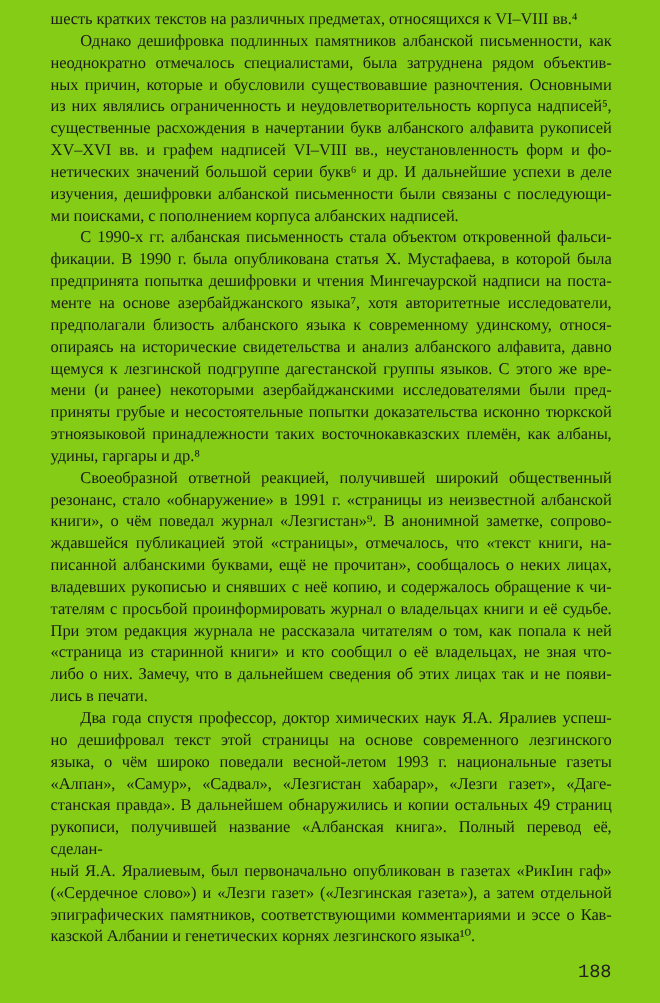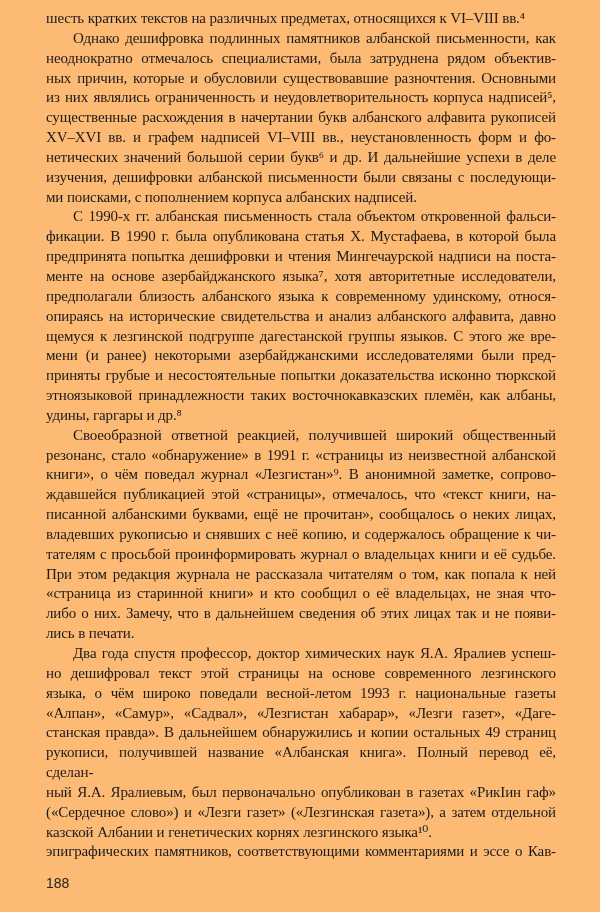--- a/index.html
+++ b/index.html
@@ -5,42 +5,42 @@
   html, body {
     margin: 0;
     padding: 0;
     background: #fbfbf9;
   }
   .page {
     position: relative;
     box-sizing: border-box;
     width: 600px;
     height: 912px;
-    background: #fdba74;
+    background: #84cc16;
     padding: 9px 44px 0 46px;
     overflow: hidden;
   }
   .para { margin: 0; padding: 0; }
   .line {
     font-family: "Liberation Serif", "DejaVu Serif", serif;
     font-size: 15px;
     line-height: 19.85px;
     color: #1b1b1b;
     letter-spacing: -0.12px;
     text-align: justify;
     text-align-last: justify;
     white-space: normal;
   }
   .line.end { text-align-last: left; }
   .line.indent { text-indent: 27px; }
   .pageno {
     margin-top: 13px;
-    text-align: left;
-    font-family: Liberation Sans, sans-serif;
-    font-size: 14px;
+    text-align: right;
+    font-family: Liberation Mono, monospace;
+    font-size: 17px;
     color: #22221f;
   }
 </style>
 </head>
 <body>
 
 <div class="page">
 
   <div class="para">
     <div class="line end">шесть кратких текстов на различных предметах, относящихся к VI–VIII вв.⁴</div>
@@ -88,19 +88,19 @@
 
   <div class="para">
     <div class="line indent">Два года спустя профессор, доктор химических наук Я.А. Яралиев успеш-</div>
     <div class="line">но дешифровал текст этой страницы на основе современного лезгинского</div>
     <div class="line">языка, о чём широко поведали весной-летом 1993 г. национальные газеты</div>
     <div class="line">«Алпан», «Самур», «Садвал», «Лезгистан хабарар», «Лезги газет», «Даге-</div>
     <div class="line">станская правда». В дальнейшем обнаружились и копии остальных 49 страниц</div>
     <div class="line">рукописи, получившей название «Албанская книга». Полный перевод её, сделан-</div>
     <div class="line">ный Я.А. Яралиевым, был первоначально опубликован в газетах «РикIин гаф»</div>
     <div class="line">(«Сердечное слово») и «Лезги газет» («Лезгинская газета»), а затем отдельной</div>
+    <div class="line">эпиграфических памятников, соответствующими комментариями и эссе о Кав-</div>
     <div class="line end">казской Албании и генетических корнях лезгинского языка¹⁰.</div>
-    <div class="line">эпиграфических памятников, соответствующими комментариями и эссе о Кав-</div>
   </div>
 
   <div class="pageno">188</div>
 
 </div>
 
 </body></html>

